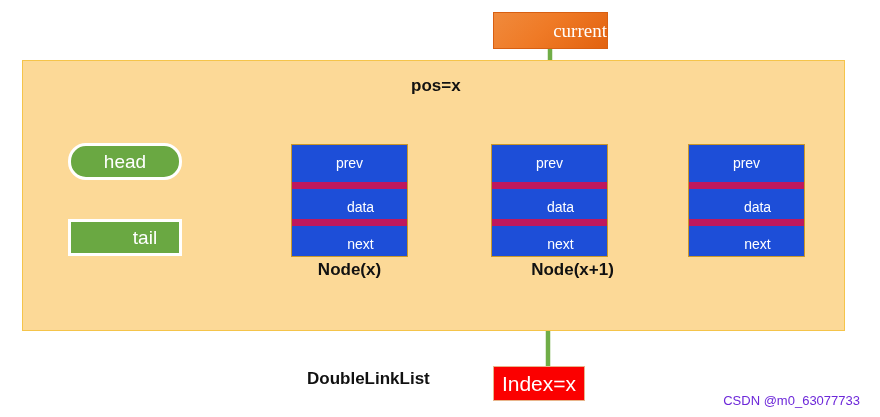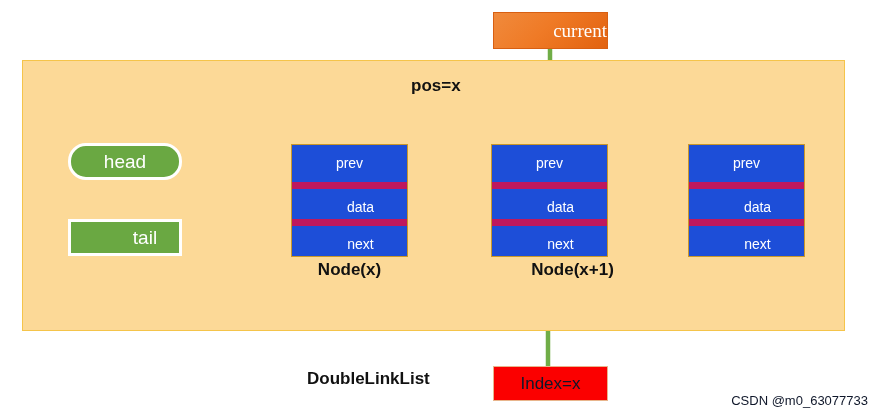--- a/index.html
+++ b/index.html
@@ -88,46 +88,46 @@
     font-size: 19px;
     line-height: 35px;
     text-align: right;
     font-family: Liberation Serif, serif;
   }
   
   .index-box {
     position: absolute;
     left: 493px;
     top: 366px;
-    width: 115px;
+    width: 92px;
     height: 35px;
     background: #fb0000;
     border: 1px solid #e8b58c;
     box-sizing: border-box;
-    color: #0f172a;
-    font-size: 17px;
+    color: #ffffff;
+    font-size: 21px;
     line-height: 33px;
     text-align: center;
     font-family: "Liberation Sans", sans-serif;
   }
   
   .plain-label {
     position: absolute;
     font-size: 17px;
     font-weight: bold;
     color: #111111;
     font-family: "Liberation Sans", sans-serif;
     white-space: nowrap;
   }
   .watermark {
     position: absolute;
-    right: 12px;
+    right: 20px;
     bottom: 9px;
     font-size: 13px;
-    color: #0f172a;
+    color: #6d28d9;
     font-family: "Liberation Sans", sans-serif;
     white-space: nowrap;
   }
   svg.overlay {
     position: absolute;
     left: 0;
     top: 0;
     width: 880px;
     height: 417px;
     pointer-events: none;

